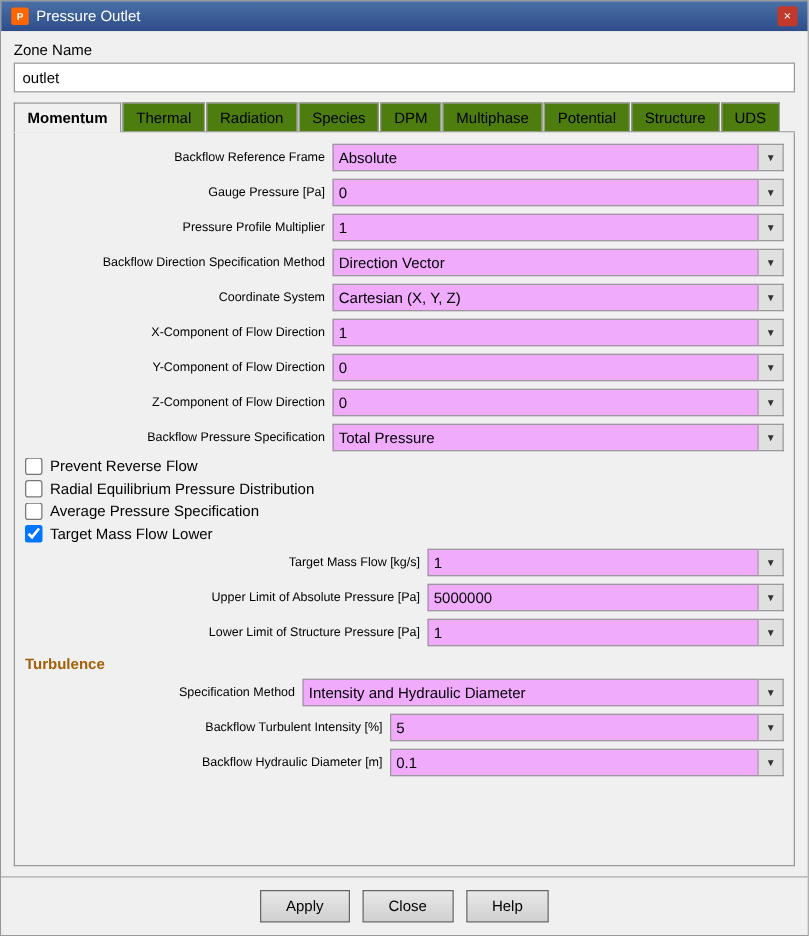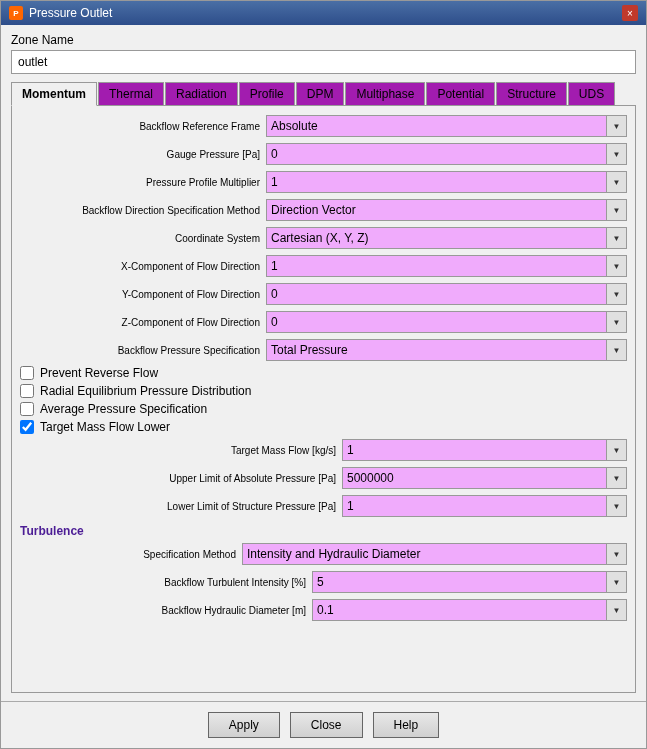--- a/index.html
+++ b/index.html
@@ -88,21 +88,21 @@
     }
     .tabs {
       display: flex;
       border-bottom: 1px solid #999;
       margin-bottom: 0;
     }
     .tab {
       padding: 4px 10px;
       border: 1px solid #999;
       border-bottom: none;
-      background: #a21caf;
+      background: #4d7c0f;
       cursor: pointer;
       font-size: 12px;
       color: #000;
       margin-right: 1px;
     }
     .tab.active {
       background: #f0f0f0;
       border-bottom: 1px solid #f0f0f0;
       font-weight: bold;
       margin-bottom: -1px;
@@ -154,21 +154,21 @@
       align-items: center;
       justify-content: center;
       font-size: 8px;
       color: #333;
       flex-shrink: 0;
     }
     .section-header {
       font-weight: bold;
       font-size: 12px;
       margin: 6px 0 4px 0;
-      color: #4c1d95;
+      color: #a16207;
     }
     .checkbox-row {
       display: flex;
       align-items: center;
       margin-bottom: 4px;
       gap: 6px;
     }
     .checkbox-row input[type="checkbox"] {
       margin: 0;
       width: 14px;
@@ -218,21 +218,21 @@
 
   <div class="content">
 
     <label class="zone-name-label">Zone Name</label>
     <input class="zone-name-input" type="text" value="outlet" style="">
 
     <div class="tabs">
       <div class="tab active">Momentum</div>
       <div class="tab">Thermal</div>
       <div class="tab">Radiation</div>
-      <div class="tab">Profile</div>
+      <div class="tab">Species</div>
       <div class="tab">DPM</div>
       <div class="tab">Multiphase</div>
       <div class="tab">Potential</div>
       <div class="tab">Structure</div>
       <div class="tab">UDS</div>
     </div>
 
     <div class="tab-content">
 
       <div class="form-row">

